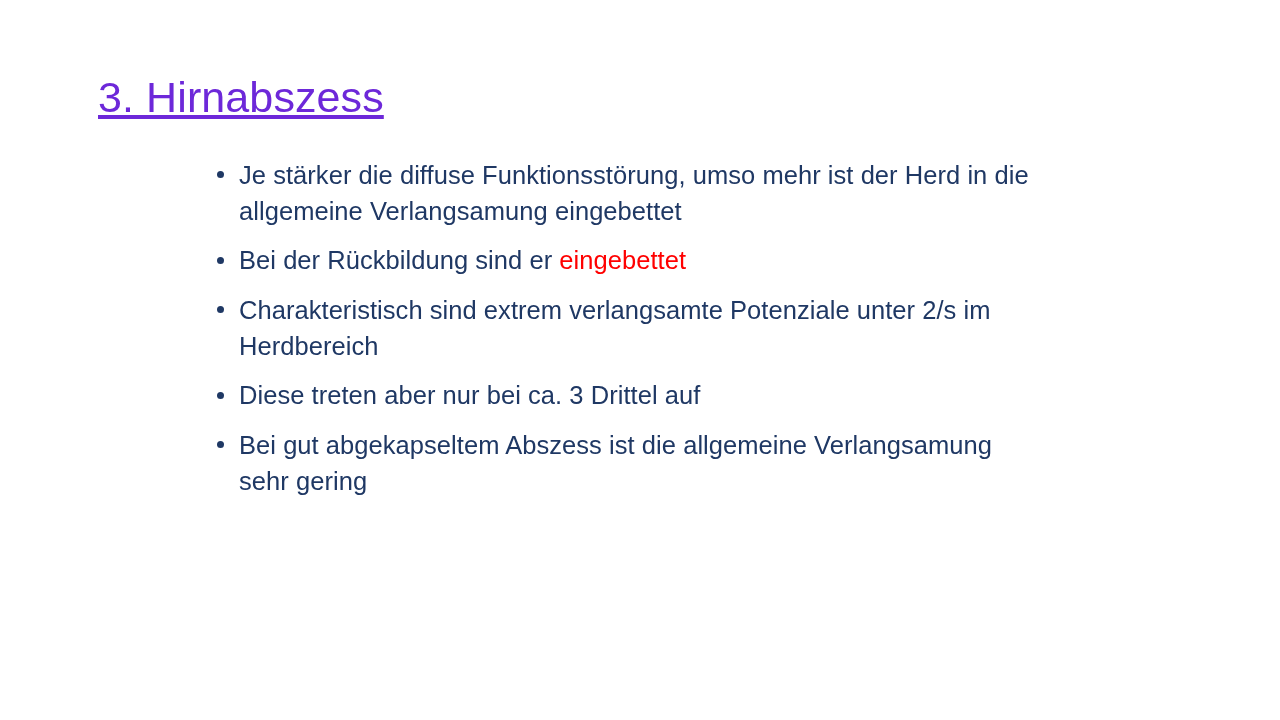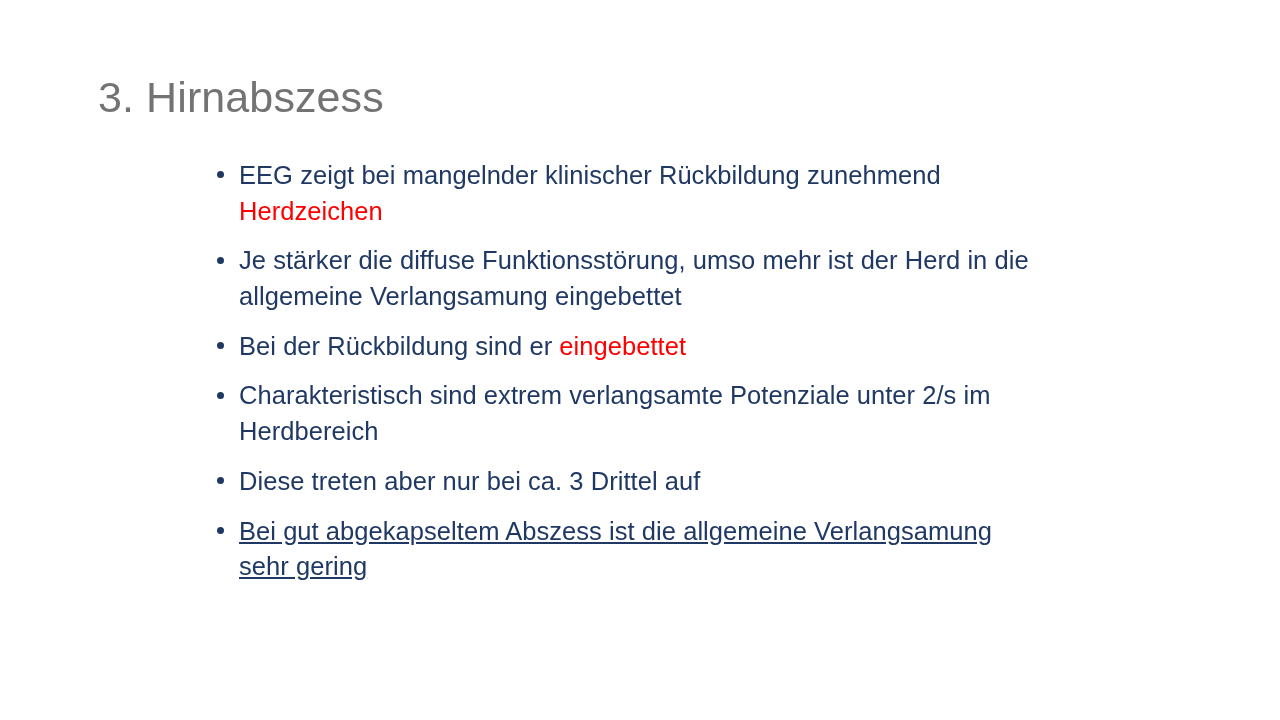--- a/index.html
+++ b/index.html
@@ -24,23 +24,24 @@
 
   
   .slide-title {
     position: absolute;
     left: 98px;
     top: 44px;
     width: 1000px;
     font-size: 43px;
     font-weight: 300;
     line-height: 1.12;
-    color: #737373;
+    color: #6d28d9;
     letter-spacing: 0.1px;
     white-space: nowrap;
+    text-decoration: underline;
   }
 
   
   .body-block {
     position: absolute;
     left: 212px;
     top: 158px;
     width: 860px;
   }
 
@@ -55,21 +56,20 @@
     padding-left: 27px;
     margin: 0 0 14px 0;
     font-size: 25.5px;
     line-height: 1.40;
     color: #1F3864;
     letter-spacing: 0.05px;
   }
 
   .bullet-item:last-child {
     margin-bottom: 18px;
-    text-decoration: underline;
   }
 
   .bullet-marker {
     position: absolute;
     left: 5px;
     top: 0.52em;
     width: 7px;
     height: 7px;
     border-radius: 50%;
     background: #1F3864;
@@ -91,24 +91,20 @@
 </head>
 <body>
 
 <div class="slide">
 
   <h1 class="slide-title">3. Hirnabszess</h1>
 
   <div class="body-block">
     <ul class="bullet-list">
 
-      <li class="bullet-item w-narrow">
-        <span class="bullet-marker"></span>
-        <span class="bullet-text"><span>EEG zeigt bei mangelnder klinischer Rückbildung zunehmend </span><span class="hl-red">Herdzeichen</span></span>
-      </li>
 
       <li class="bullet-item w-full">
         <span class="bullet-marker"></span>
         <span class="bullet-text"><span>Je stärker die diffuse Funktionsstörung, umso mehr ist der Herd in die allgemeine Verlangsamung eingebettet</span></span>
       </li>
 
       <li class="bullet-item w-wide">
         <span class="bullet-marker"></span>
         <span class="bullet-text"><span>Bei der Rückbildung sind er </span><span class="hl-red">eingebettet</span></span>
       </li>

